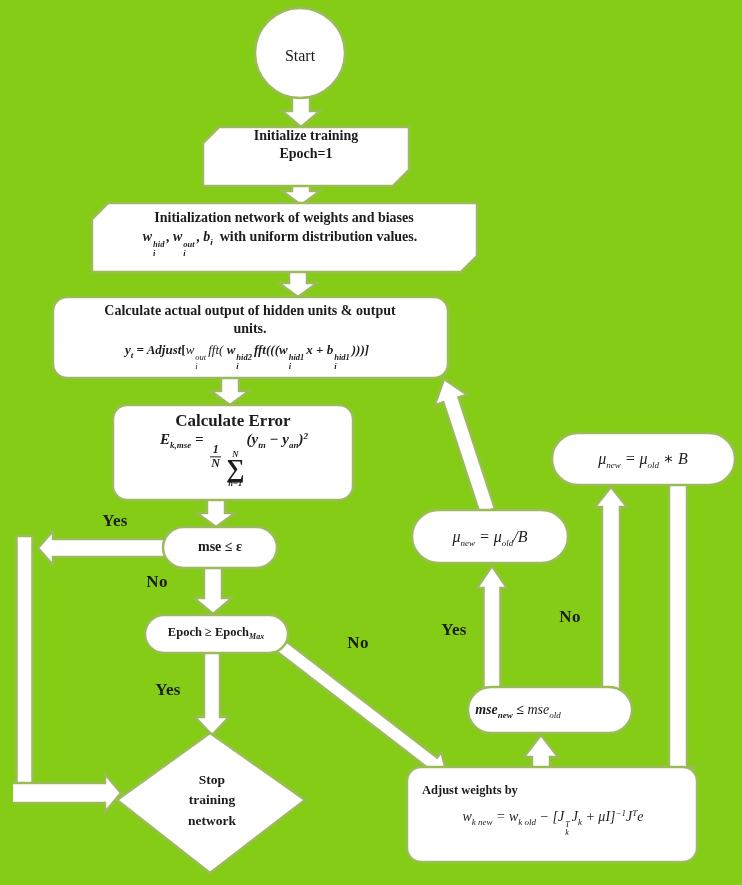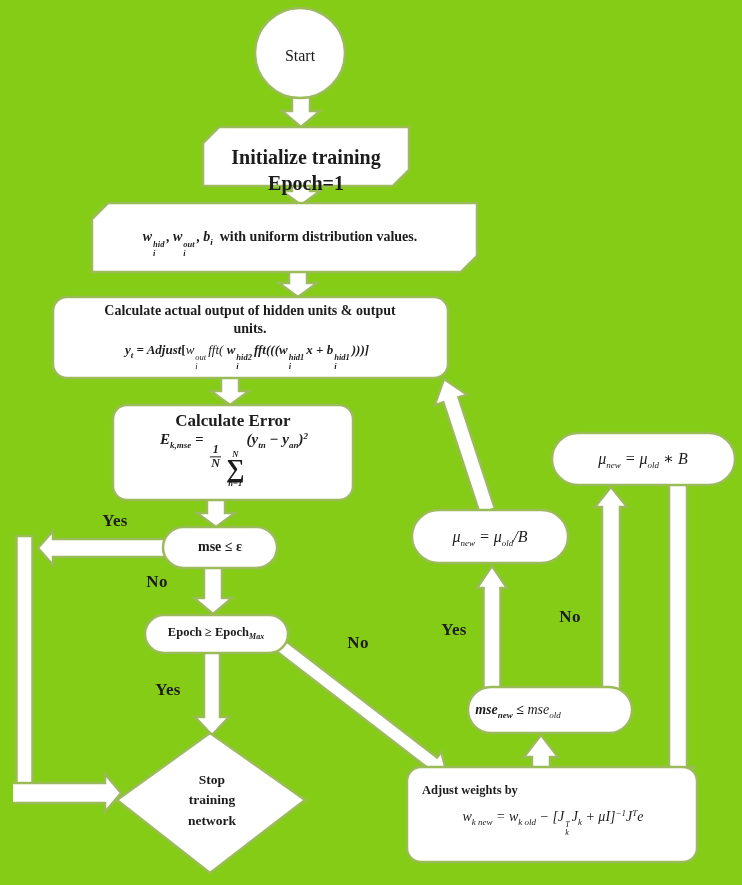--- a/index.html
+++ b/index.html
@@ -55,25 +55,26 @@
       <path d="M210,733 L305,800 L210,873 L117,800 Z"></path>
       <rect x="552" y="433" width="183" height="52" rx="26"></rect>
       <rect x="412" y="510" width="156" height="53" rx="26.5"></rect>
       <rect x="468" y="687" width="164" height="46" rx="23"></rect>
       <rect x="407" y="767" width="290" height="95" rx="14"></rect>
     </g>
   </svg>
 
   <div class="txt" style="left:300px;top:56px;font-size:16px;">Start</div>
 
-  <div class="txt b" style="left:306px;top:171px;font-size:20px;">
+  <div class="txt b" style="left:306px;top:145px;font-size:14px;">
     <div>Initialize training</div>
     <div>Epoch=1</div>
   </div>
 
+  <div class="txt b" style="left:284px;top:218px;font-size:14px;">Initialization network of weights and biases</div>
   <div class="txt m" style="left:280px;top:242px;font-size:14px;">
     <span>w</span><span class="ss">
         <span>hid</span>
         <span>i</span>
       </span><span>,</span><span style="margin-left:3px">w</span><span class="ss">
         <span>out</span>
         <span>i</span>
       </span><span>,</span><span style="margin-left:3px">b</span><sub class="sub">i</sub><span class="up" style="margin-left:7px">with uniform distribution values.</span>
   </div>
 

